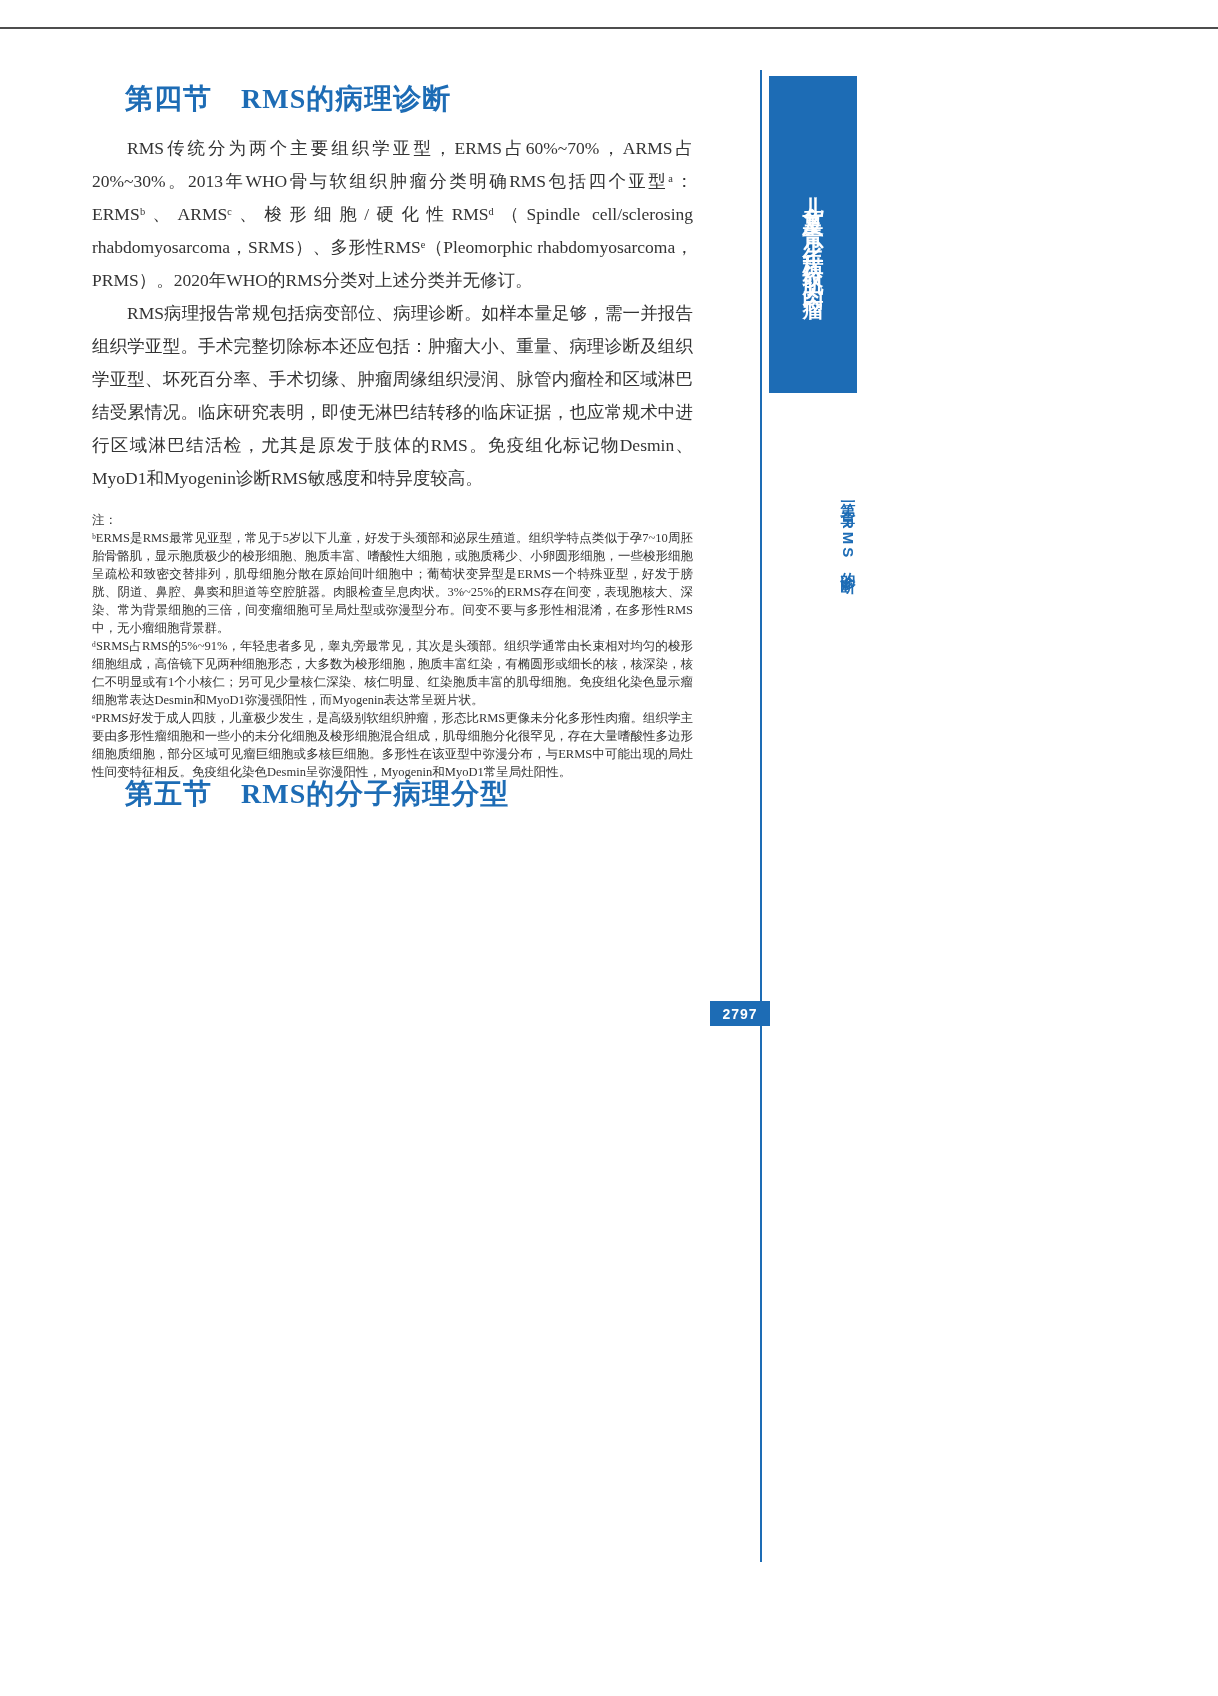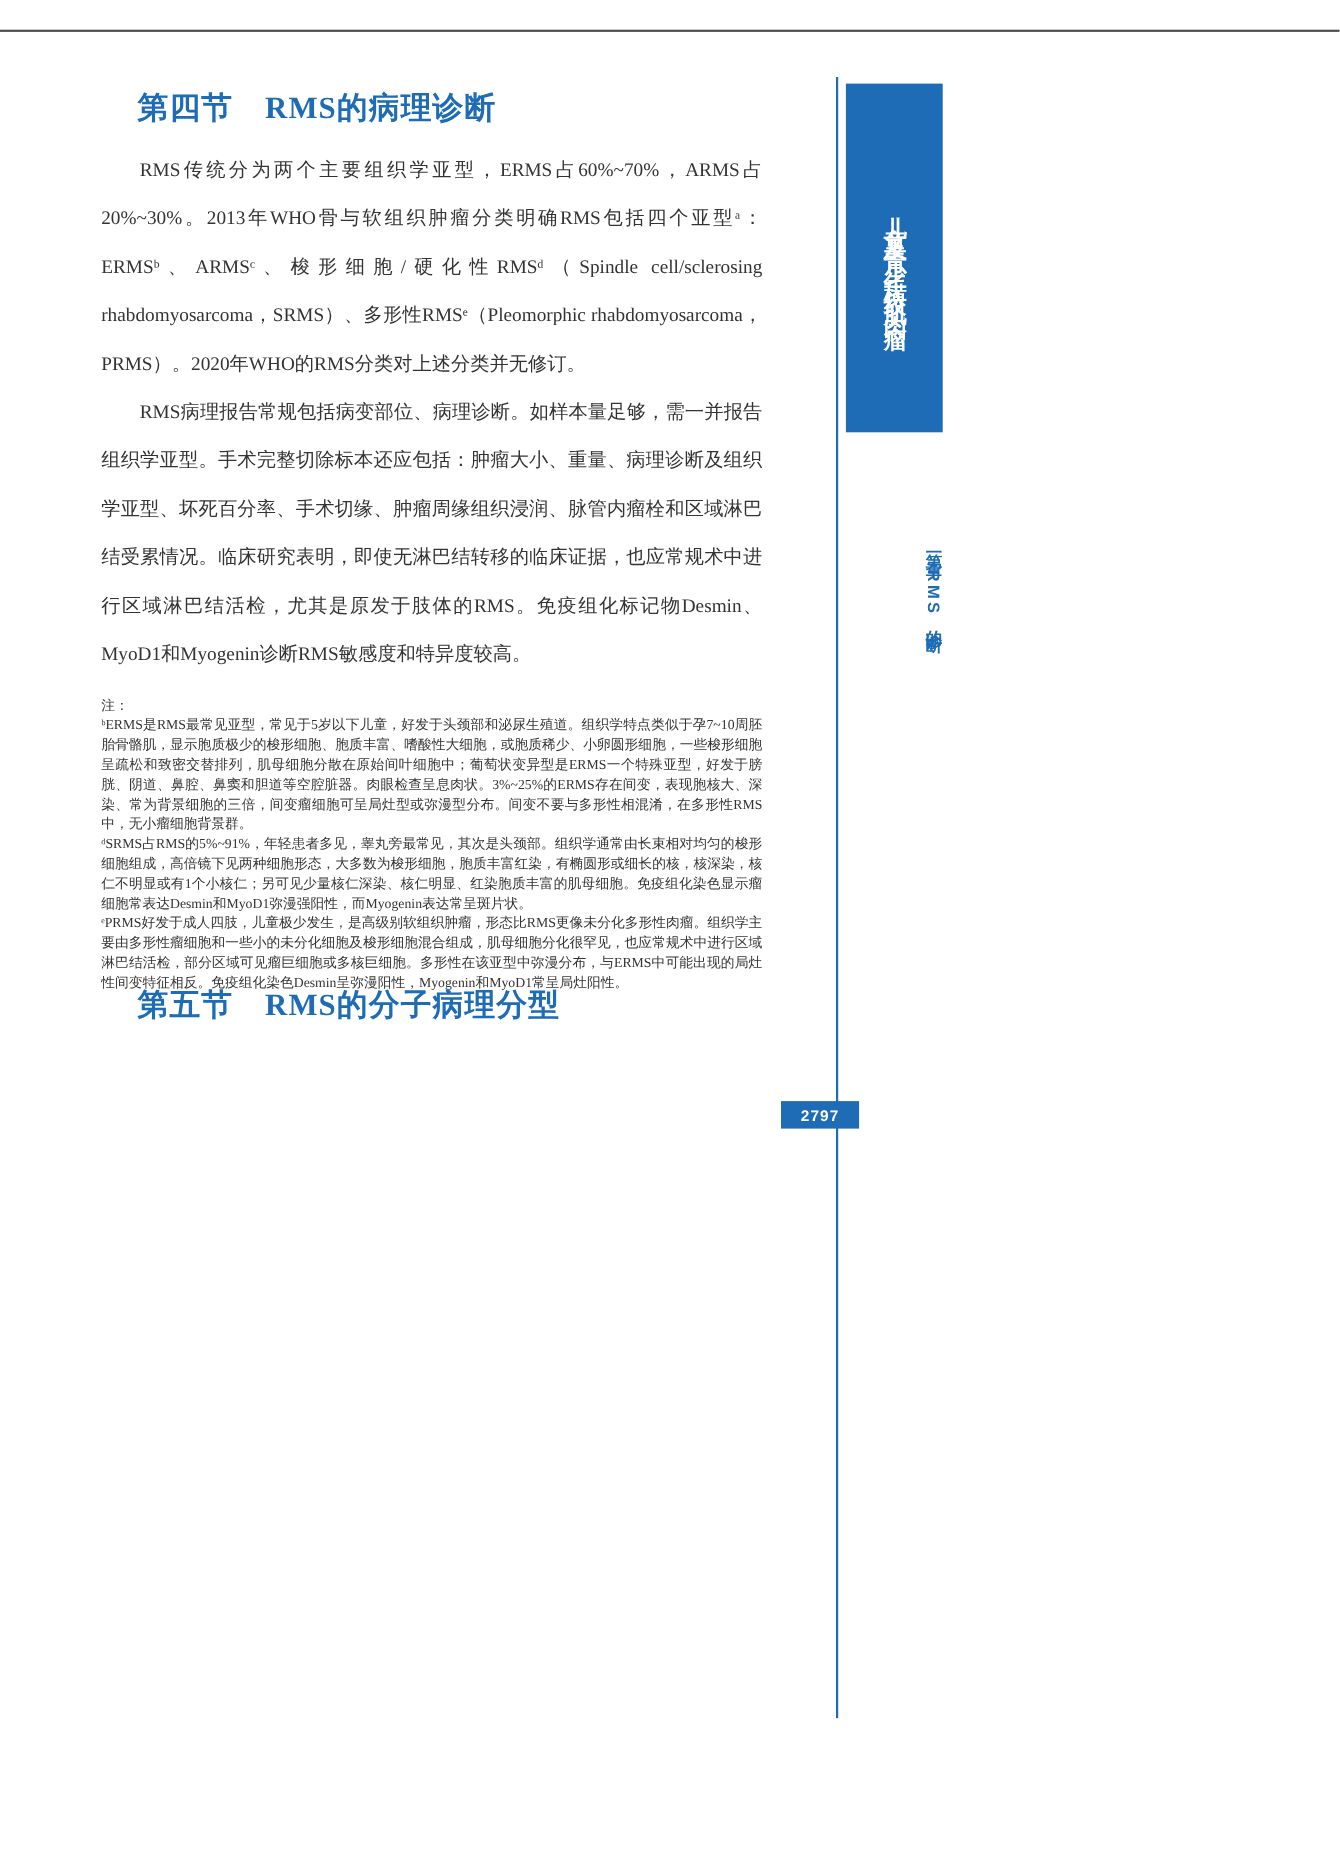--- a/index.html
+++ b/index.html
@@ -29,21 +29,21 @@
     font-size:28px;
     font-weight:bold;
     letter-spacing:1px;
     line-height:26px;
   }
   .sec-title.first{margin-top:86px;}
   .sec-title.second{}
   .body-par{
     margin:0;
     font-size:17.5px;
-    line-height:44px;
+    line-height:33px;
     text-align:justify;
     text-indent:2em;
     color:var(--text);
   }
   .body-par.after-title{margin-top:20px;}
   .notes{
     margin-top:16px;
     font-size:12.5px;
     line-height:18px;
     text-align:justify;
@@ -76,21 +76,21 @@
     display:flex;justify-content:center;
     writing-mode:vertical-rl;
     text-orientation:mixed;
     color:var(--accent);
     font-family:"Liberation Sans","DejaVu Sans",sans-serif;
     font-size:15px;
     font-weight:bold;
     letter-spacing:3px;
   }
   .page-badge{
-    position:absolute;left:710px;top:1001px;width:71px;height:25px;
+    position:absolute;left:710px;top:1001px;width:60px;height:25px;
     background:var(--accent);
     color:#ffffff;
     font-family:"Liberation Sans","DejaVu Sans",sans-serif;
     font-size:14px;
     font-weight:bold;
     letter-spacing:1px;
     display:flex;align-items:center;justify-content:center;
   }
 </style>
 </head>
@@ -104,21 +104,21 @@
     <h1 class="sec-title first">第四节　RMS的病理诊断</h1>
 
     <p class="body-par after-title">RMS传统分为两个主要组织学亚型，ERMS占60%~70%，ARMS占20%~30%。2013年WHO骨与软组织肿瘤分类明确RMS包括四个亚型ᵃ：ERMSᵇ、ARMSᶜ、梭形细胞/硬化性RMSᵈ（Spindle cell/sclerosing rhabdomyosarcoma，SRMS）、多形性RMSᵉ（Pleomorphic rhabdomyosarcoma，PRMS）。2020年WHO的RMS分类对上述分类并无修订。</p>
 
     <p class="body-par">RMS病理报告常规包括病变部位、病理诊断。如样本量足够，需一并报告组织学亚型。手术完整切除标本还应包括：肿瘤大小、重量、病理诊断及组织学亚型、坏死百分率、手术切缘、肿瘤周缘组织浸润、脉管内瘤栓和区域淋巴结受累情况。临床研究表明，即使无淋巴结转移的临床证据，也应常规术中进行区域淋巴结活检，尤其是原发于肢体的RMS。免疫组化标记物Desmin、MyoD1和Myogenin诊断RMS敏感度和特异度较高。</p>
 
     <div class="notes">
       <p class="note-label">注：</p>
       <p>ᵇERMS是RMS最常见亚型，常见于5岁以下儿童，好发于头颈部和泌尿生殖道。组织学特点类似于孕7~10周胚胎骨骼肌，显示胞质极少的梭形细胞、胞质丰富、嗜酸性大细胞，或胞质稀少、小卵圆形细胞，一些梭形细胞呈疏松和致密交替排列，肌母细胞分散在原始间叶细胞中；葡萄状变异型是ERMS一个特殊亚型，好发于膀胱、阴道、鼻腔、鼻窦和胆道等空腔脏器。肉眼检查呈息肉状。3%~25%的ERMS存在间变，表现胞核大、深染、常为背景细胞的三倍，间变瘤细胞可呈局灶型或弥漫型分布。间变不要与多形性相混淆，在多形性RMS中，无小瘤细胞背景群。</p>
       <p>ᵈSRMS占RMS的5%~91%，年轻患者多见，睾丸旁最常见，其次是头颈部。组织学通常由长束相对均匀的梭形细胞组成，高倍镜下见两种细胞形态，大多数为梭形细胞，胞质丰富红染，有椭圆形或细长的核，核深染，核仁不明显或有1个小核仁；另可见少量核仁深染、核仁明显、红染胞质丰富的肌母细胞。免疫组化染色显示瘤细胞常表达Desmin和MyoD1弥漫强阳性，而Myogenin表达常呈斑片状。</p>
-      <p>ᵉPRMS好发于成人四肢，儿童极少发生，是高级别软组织肿瘤，形态比RMS更像未分化多形性肉瘤。组织学主要由多形性瘤细胞和一些小的未分化细胞及梭形细胞混合组成，肌母细胞分化很罕见，也应常规术中进行区域淋巴结活检，部分区域可见瘤巨细胞或多核巨细胞。多形性在该亚型中弥漫分布，与ERMS中可能出现的局灶性间变特征相反。免疫组化染色Desmin呈弥漫阳性，Myogenin和MyoD1常呈局灶阳性。</p>
+      <p>ᵉPRMS好发于成人四肢，儿童极少发生，是高级别软组织肿瘤，形态比RMS更像未分化多形性肉瘤。组织学主要由多形性瘤细胞和一些小的未分化细胞及梭形细胞混合组成，肌母细胞分化很罕见，存在大量嗜酸性多边形细胞质细胞，部分区域可见瘤巨细胞或多核巨细胞。多形性在该亚型中弥漫分布，与ERMS中可能出现的局灶性间变特征相反。免疫组化染色Desmin呈弥漫阳性，Myogenin和MyoD1常呈局灶阳性。</p>
     </div>
 
     <h1 class="sec-title second">第五节　RMS的分子病理分型</h1>
 
   </div>
 
   <div class="side-line"></div>
 
   <div class="side-banner">
     <div class="banner-text">儿童及青少年横纹肌肉瘤</div>

